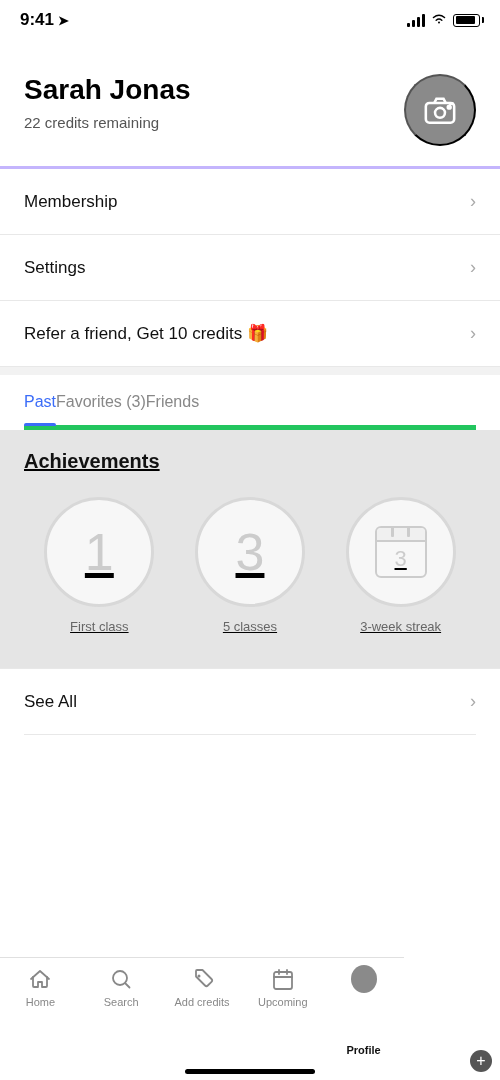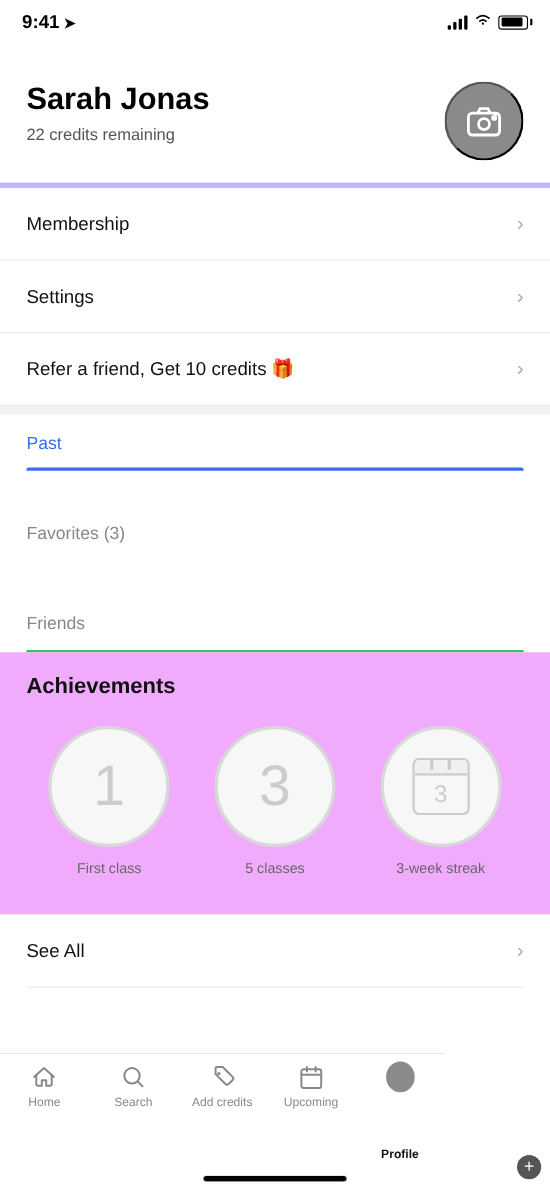--- a/index.html
+++ b/index.html
@@ -108,21 +108,21 @@
     .avatar-btn svg {
       width: 34px;
       height: 34px;
       fill: none;
       stroke: #fff;
       stroke-width: 1.8;
     }
 
     
     .menu-section {
-      border-top: 5px solid #c4b5fd;
+      border-top: 3px solid #c4b5fd;
     }
     .menu-item {
       display: flex;
       justify-content: space-between;
       align-items: center;
       padding: 22px 24px;
       border-bottom: 1px solid #e8e8e8;
       cursor: pointer;
     }
     .menu-item-label {
@@ -134,23 +134,21 @@
       color: #aaa;
     }
 
     
     .tabs-section {
       border-top: 8px solid #f2f2f2;
       padding: 0 24px;
     }
     .tabs {
       display: flex;
-      gap: 32px;
-      border-bottom: 2px solid #22c55e;
-      flex-direction: column;
+      border-bottom: 5px solid #22c55e;
     }
     .tab {
       padding: 18px 0 14px;
       font-size: 16px;
       cursor: pointer;
       position: relative;
       color: #888;
     }
     .tab.active {
       color: #3b6cf8;
@@ -162,22 +160,23 @@
       bottom: -1px;
       left: 0;
       right: 0;
       height: 3px;
       background: #3b6cf8;
       border-radius: 2px 2px 0 0;
     }
 
     
     .achievements-section {
-      background: #f0abfc;
+      background: #e5e5e5;
       padding: 20px 24px 24px;
+      text-decoration: underline;
     }
     .achievements-title {
       font-size: 20px;
       font-weight: 700;
       color: #111;
       margin-bottom: 24px;
     }
     .achievements-grid {
       display: flex;
       justify-content: space-around;

